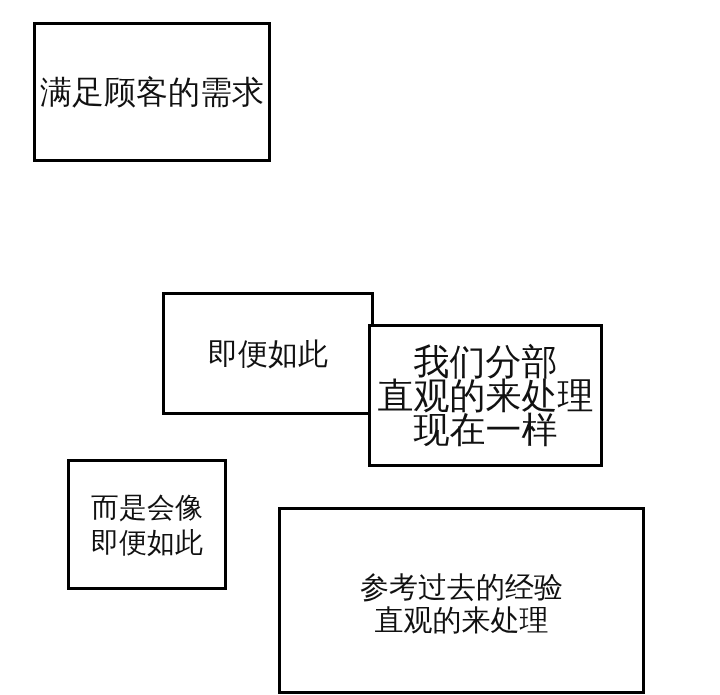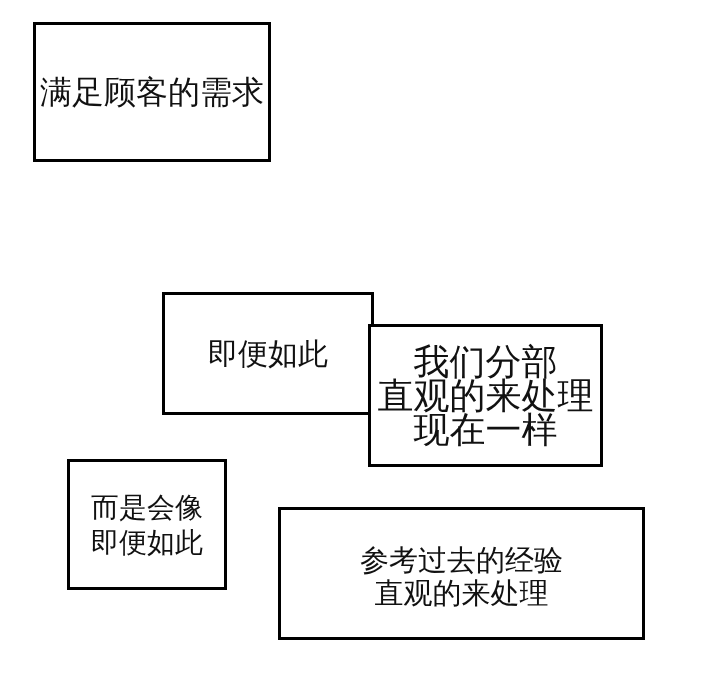--- a/index.html
+++ b/index.html
@@ -29,21 +29,21 @@
   }
   .bubble .line {
     white-space: nowrap;
   }
   
   .b1 { left: 33px;  top: 22px;  width: 238px; height: 140px; font-size: 32px; line-height: 40px; }
   .b2 { left: 263px; top: 119px; width: 251px; height: 147px; font-size: 30px; line-height: 36px; }
   .b3 { left: 126px; top: 292px; width: 212px; height: 123px; font-size: 30px; line-height: 38px; margin-left: 36px; }
   .b4 { left: 368px; top: 324px; width: 235px; height: 143px; font-size: 36px; line-height: 34px; }
   .b5 { left: 67px;  top: 446px; width: 160px; height: 131px; font-size: 28px; line-height: 35px; margin-top: 13px; }
-  .b6 { left: 278px; top: 507px; width: 367px; height: 133px; font-size: 29px; line-height: 33px; padding-top: 6px; }
+  .b6 { left: 278px; top: 507px; width: 367px; height: 187px; font-size: 29px; line-height: 33px; padding-top: 6px; }
 </style>
 </head>
 <body>
 
 <div class="page">
 
   <div class="bubble b1">
     <div class="line">满足顾客的需求</div>
   </div>
 

